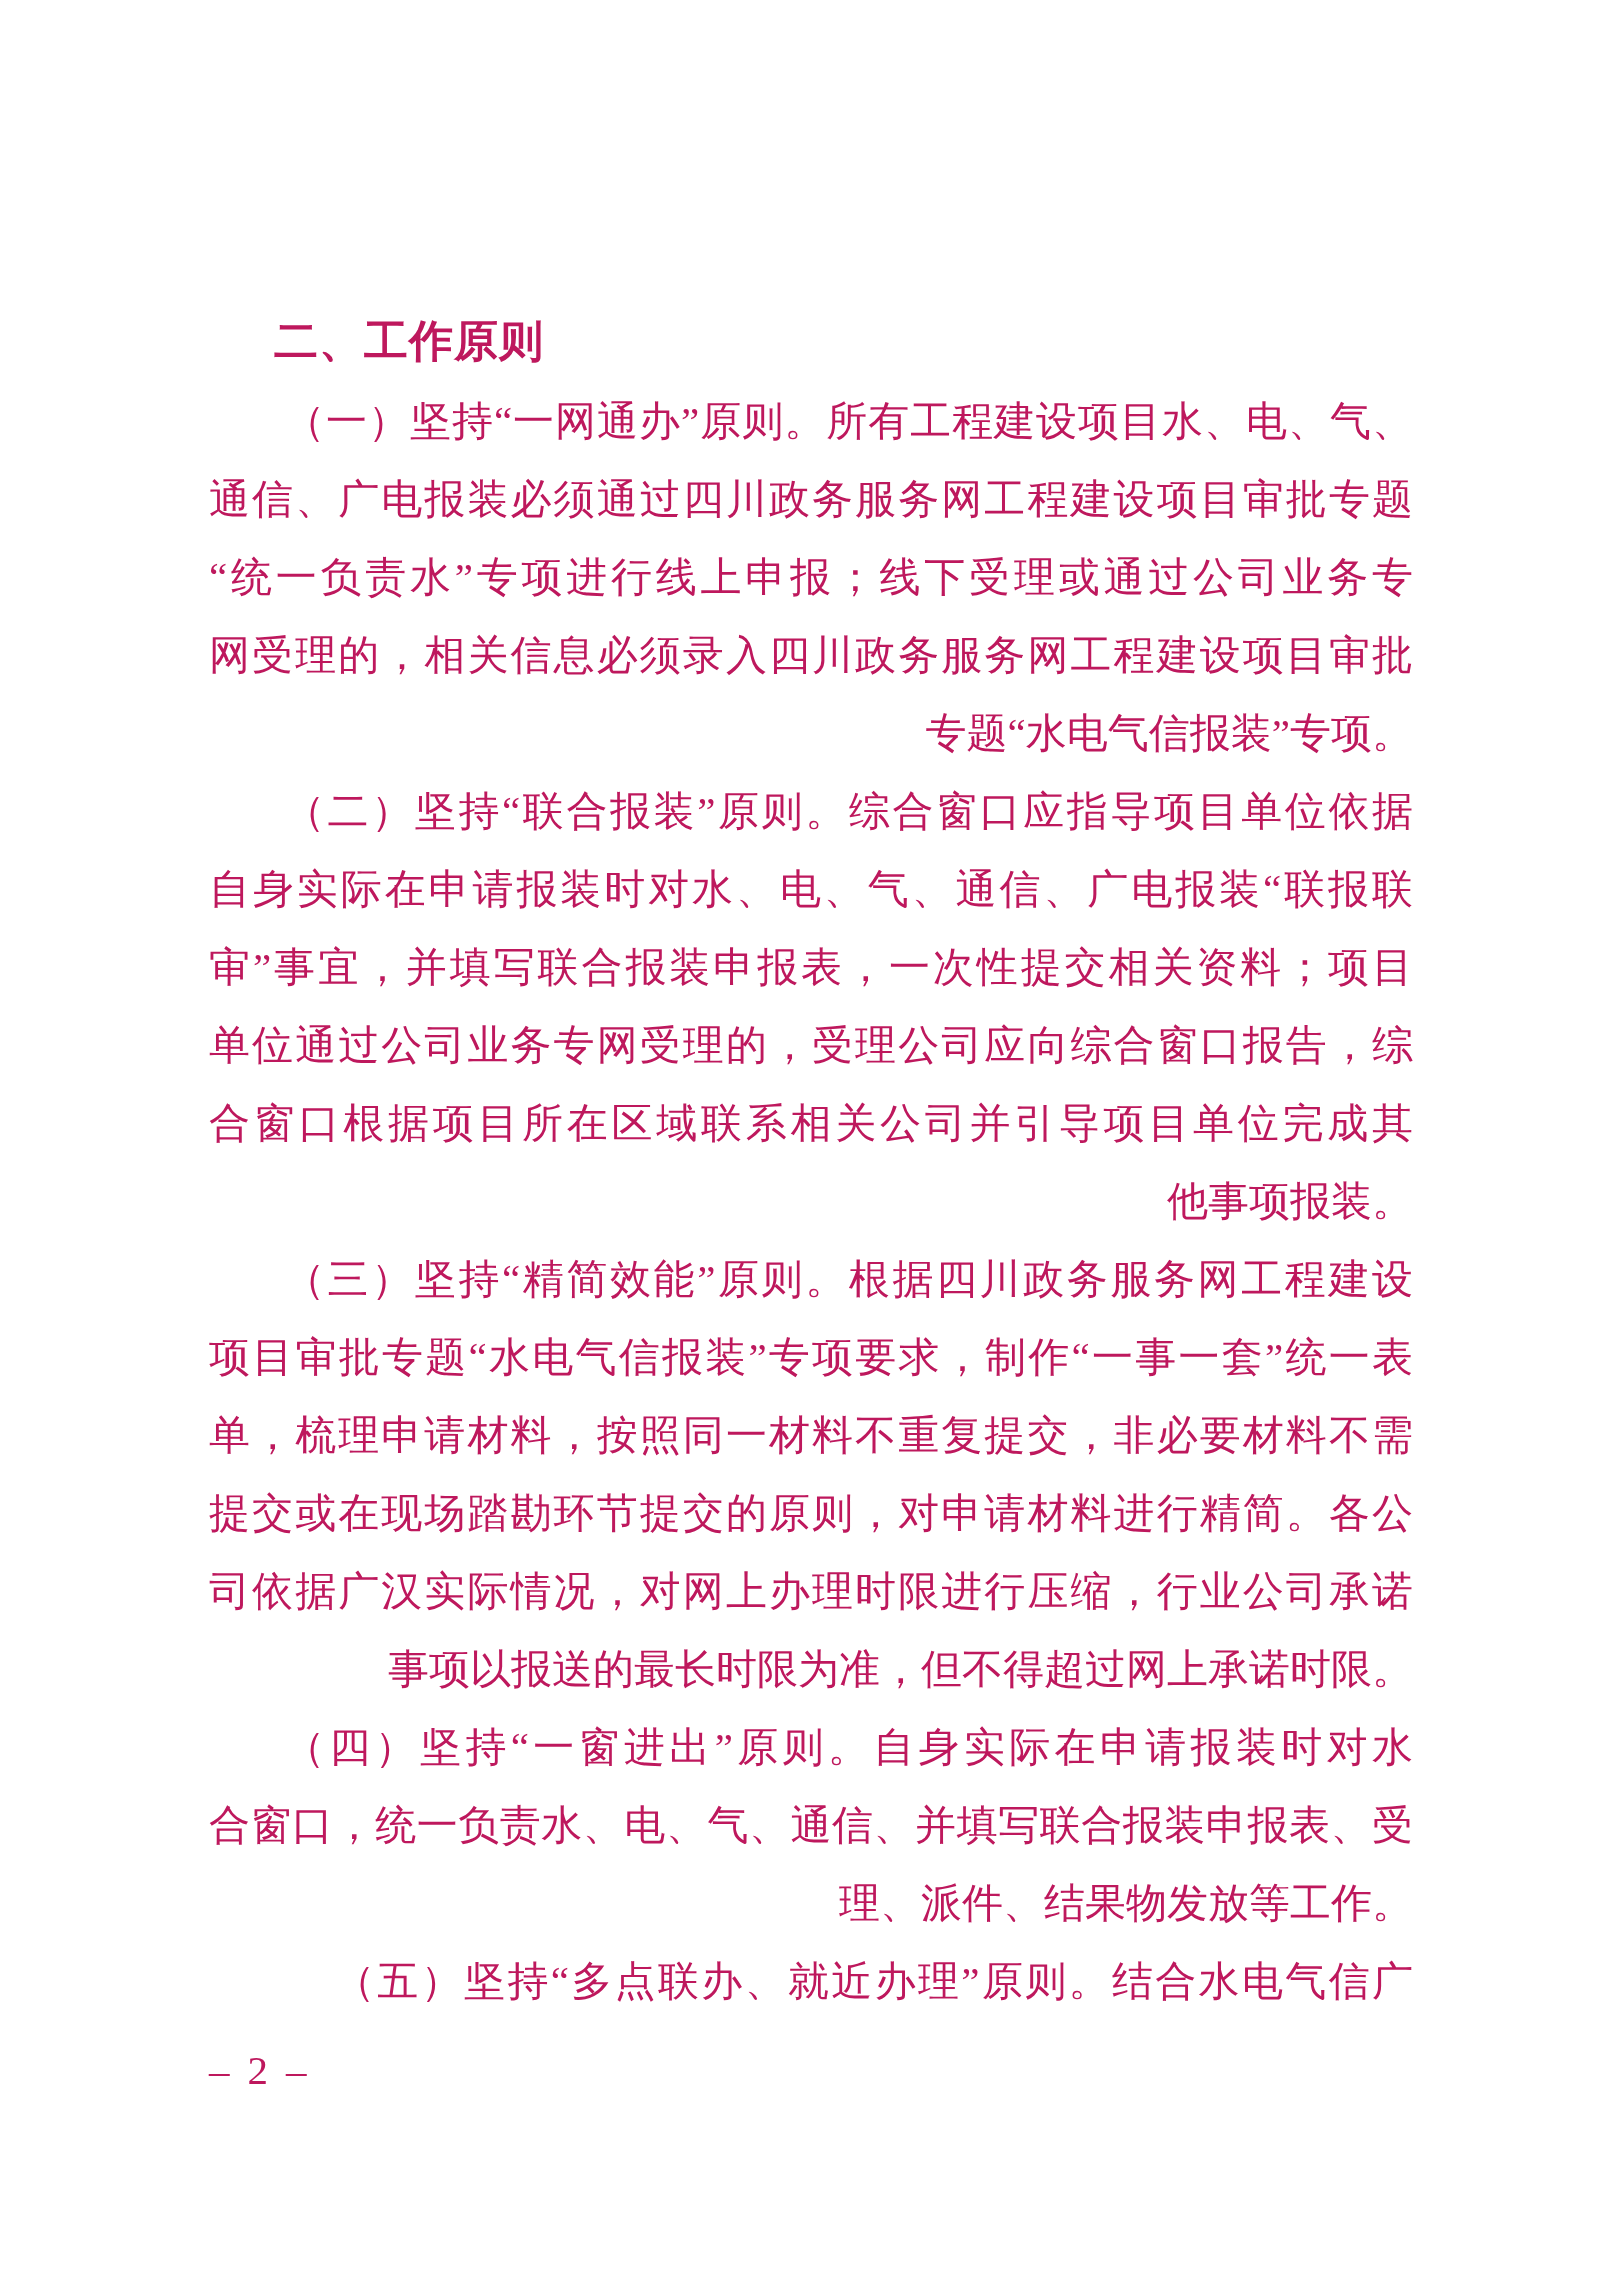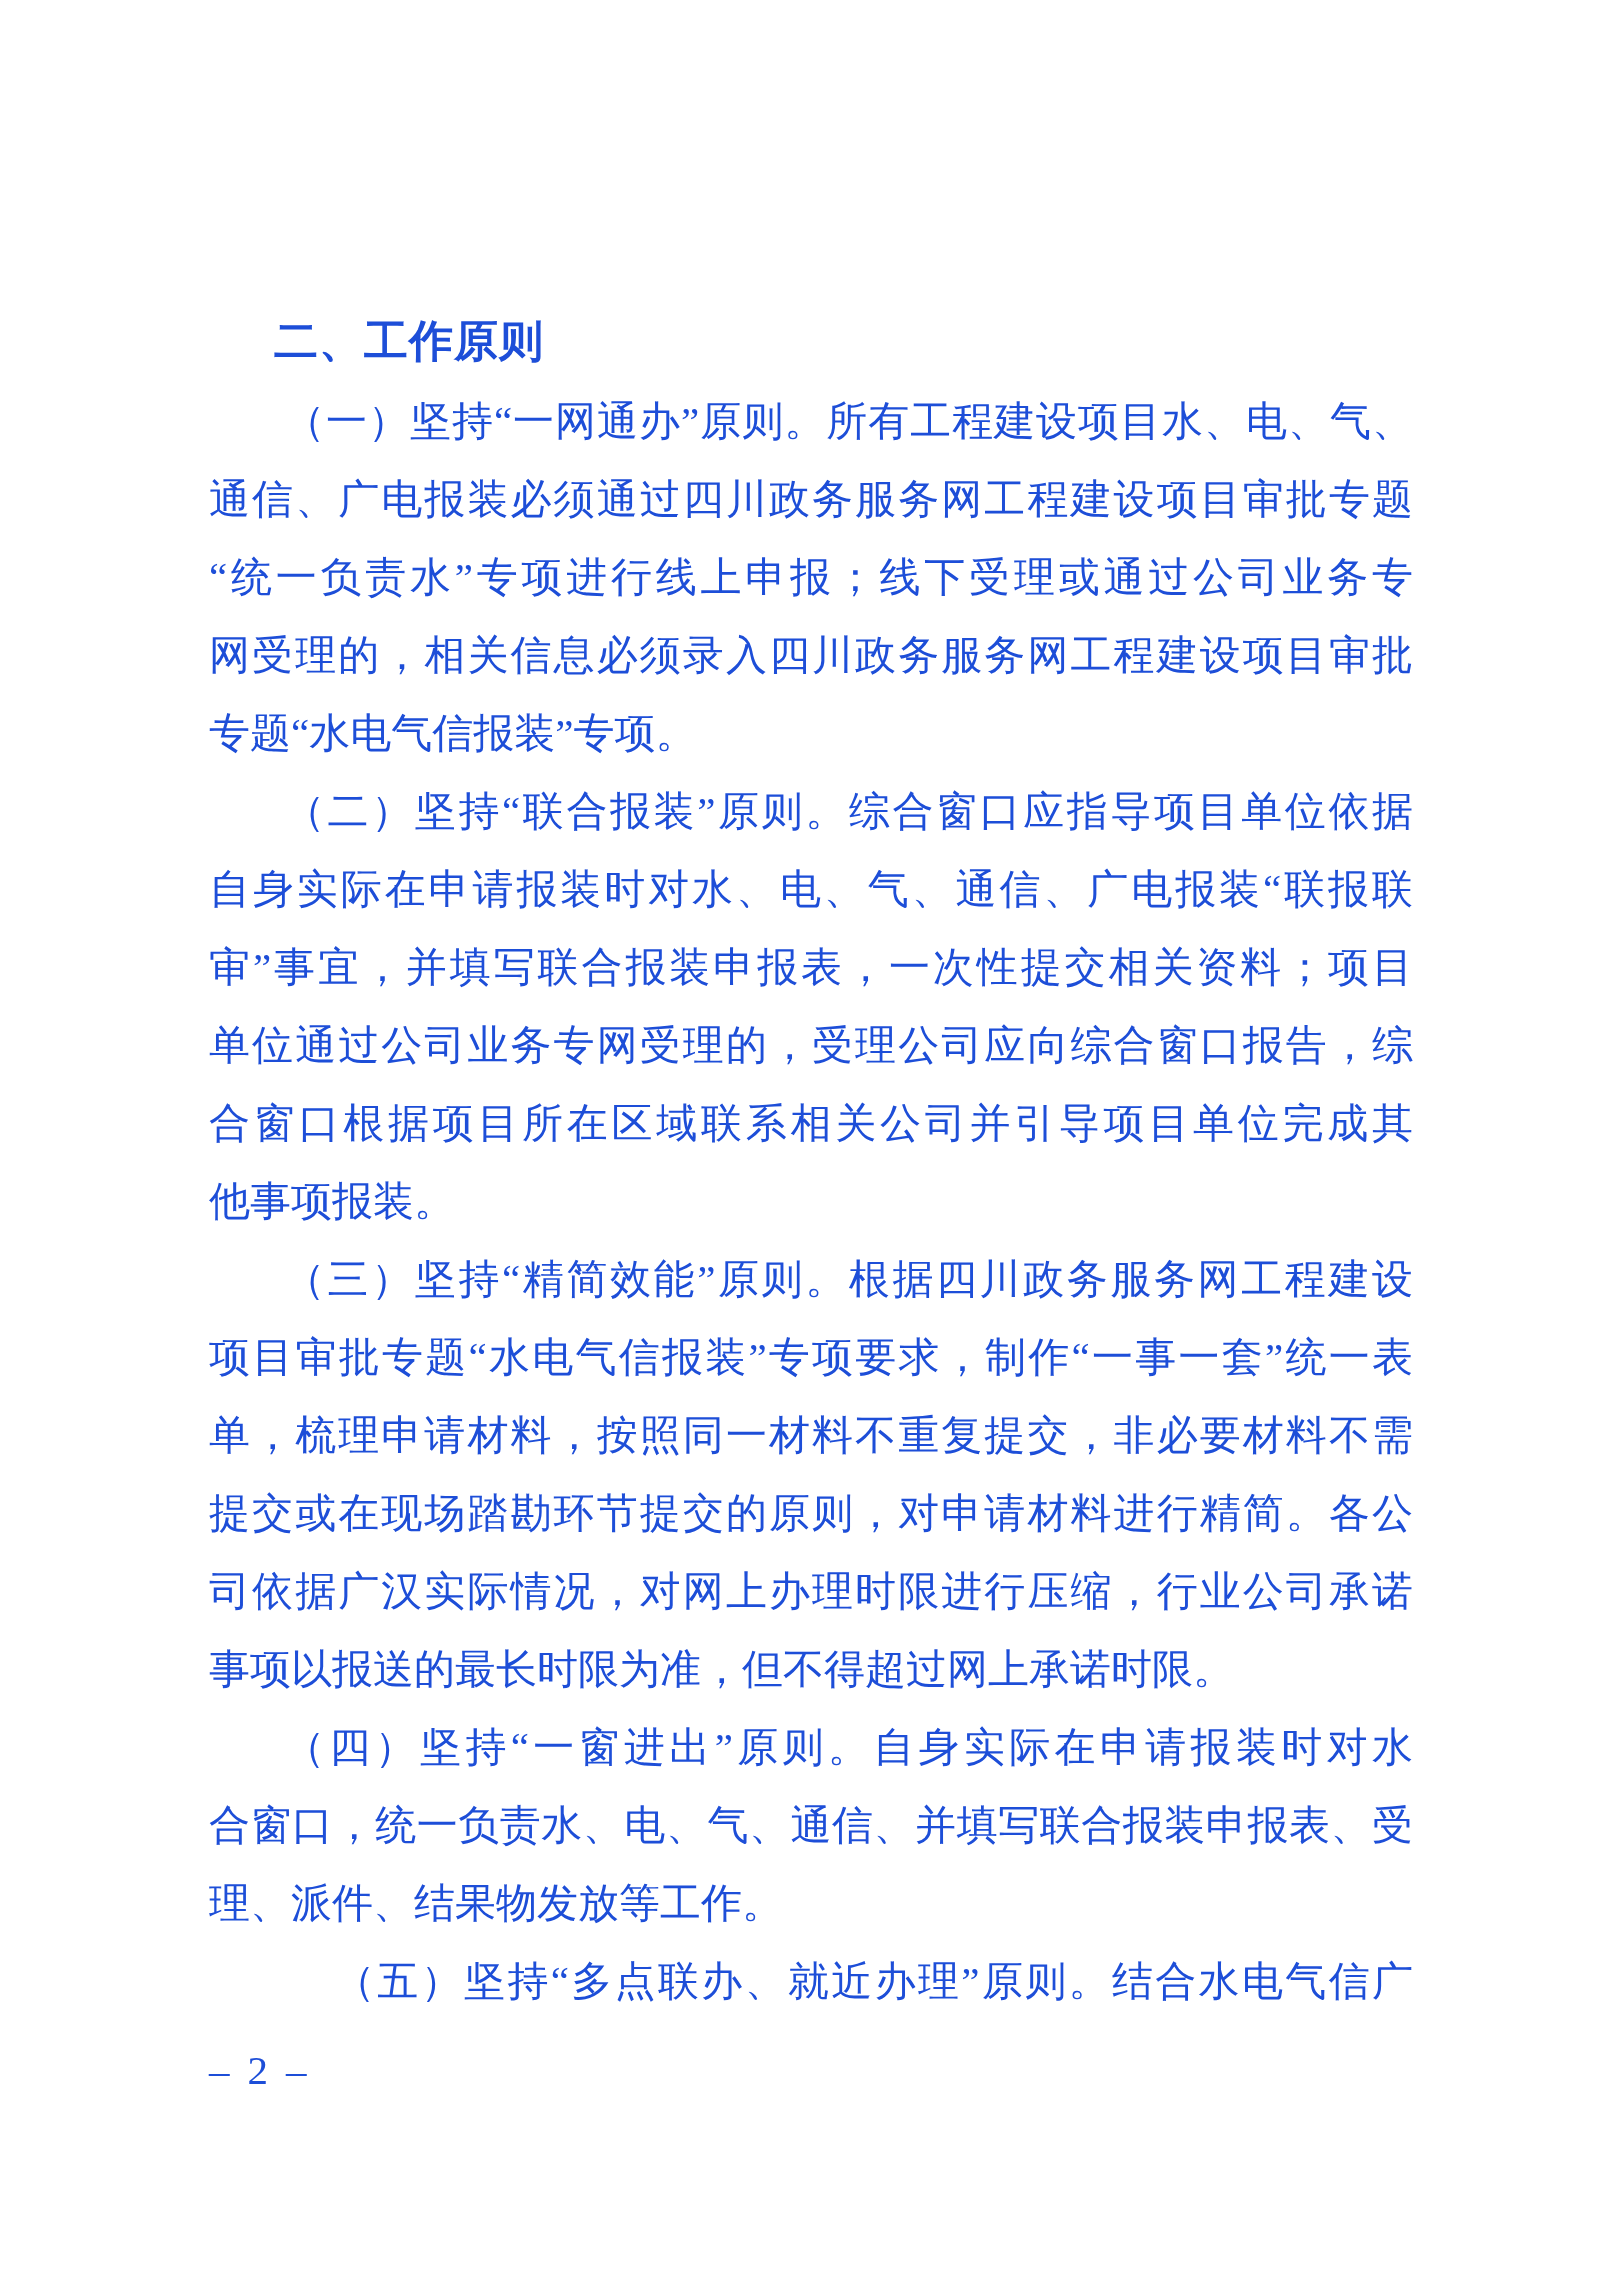--- a/index.html
+++ b/index.html
@@ -5,21 +5,21 @@
   html, body {
     margin: 0;
     padding: 0;
     background: #ffffff;
   }
   .page {
     position: relative;
     width: 1621px;
     height: 2293px;
     background: #ffffff;
-    color: #1d4ed8;
+    color: #be185d;
     font-family: "Liberation Serif", "DejaVu Serif", serif;
     overflow: hidden;
   }
   .heading {
     position: absolute;
     left: 209px;
     top: 302px;
     width: 1204px;
     height: 78px;
     line-height: 78px;
@@ -34,20 +34,21 @@
     position: absolute;
     left: 209px;
     top: 382px;
     width: 1204px;
     font-family: Liberation Serif, serif;
   }
   .line {
     height: 78px;
     line-height: 78px;
     font-size: 41px;
+    text-align: right;
   }
   .line--fill {
     text-align: justify;
     text-align-last: justify;
   }
   .line--first {
     text-indent: 75px;
   }
   .line--deep {
     text-indent: 125px;

